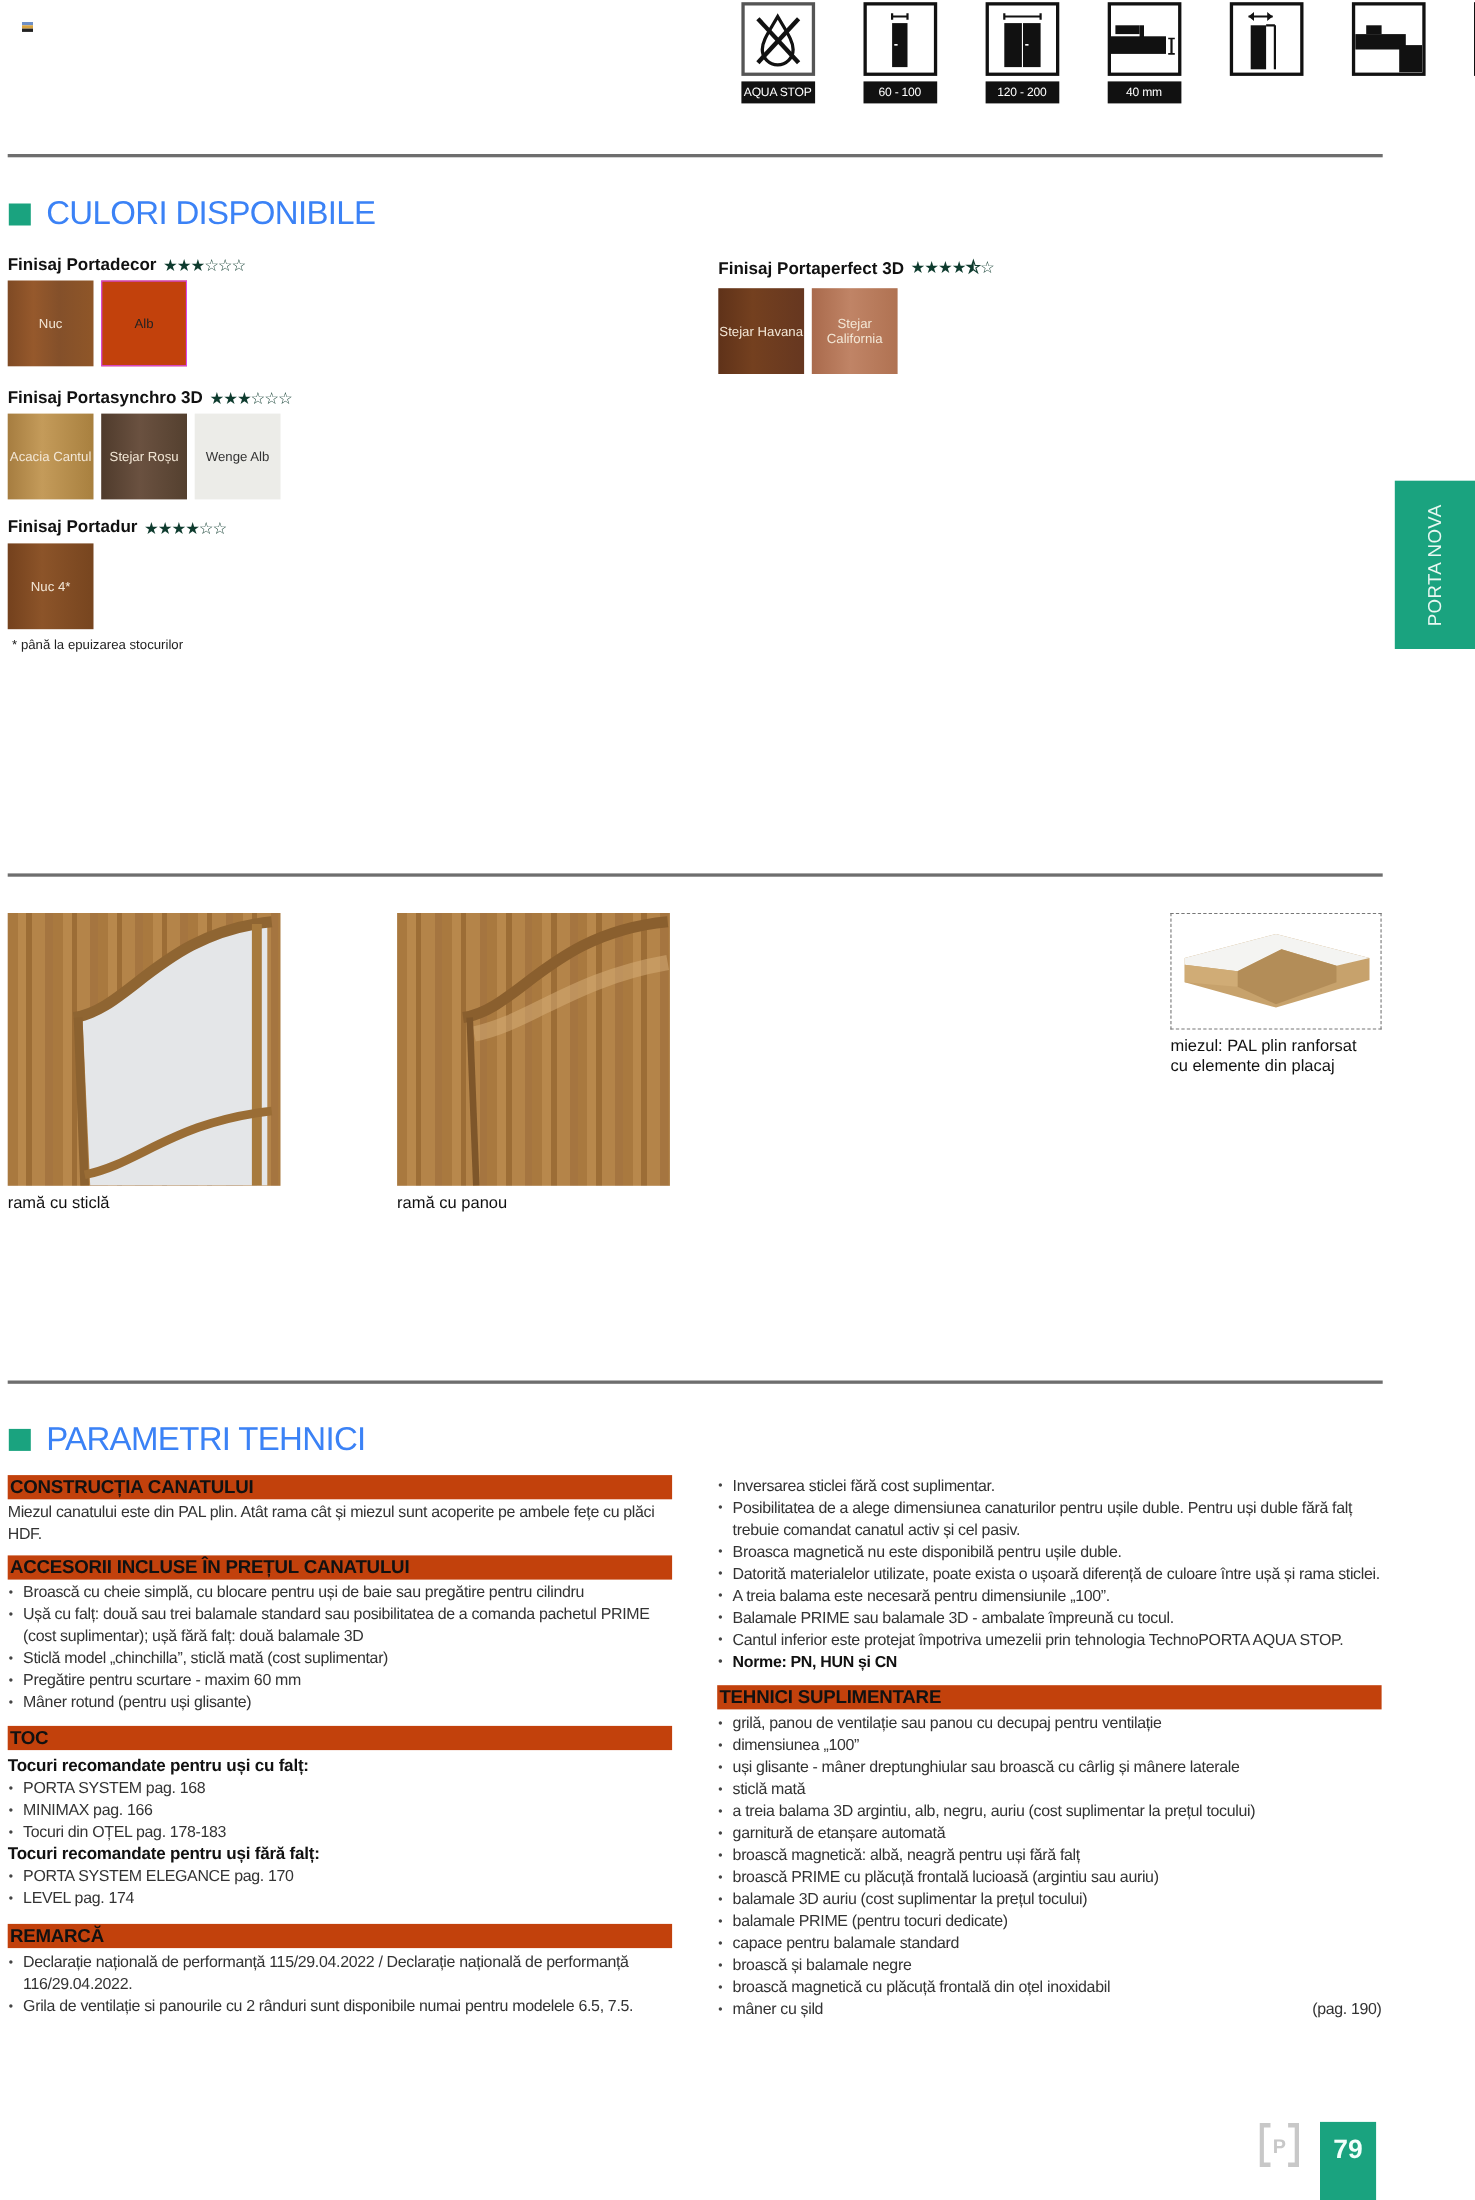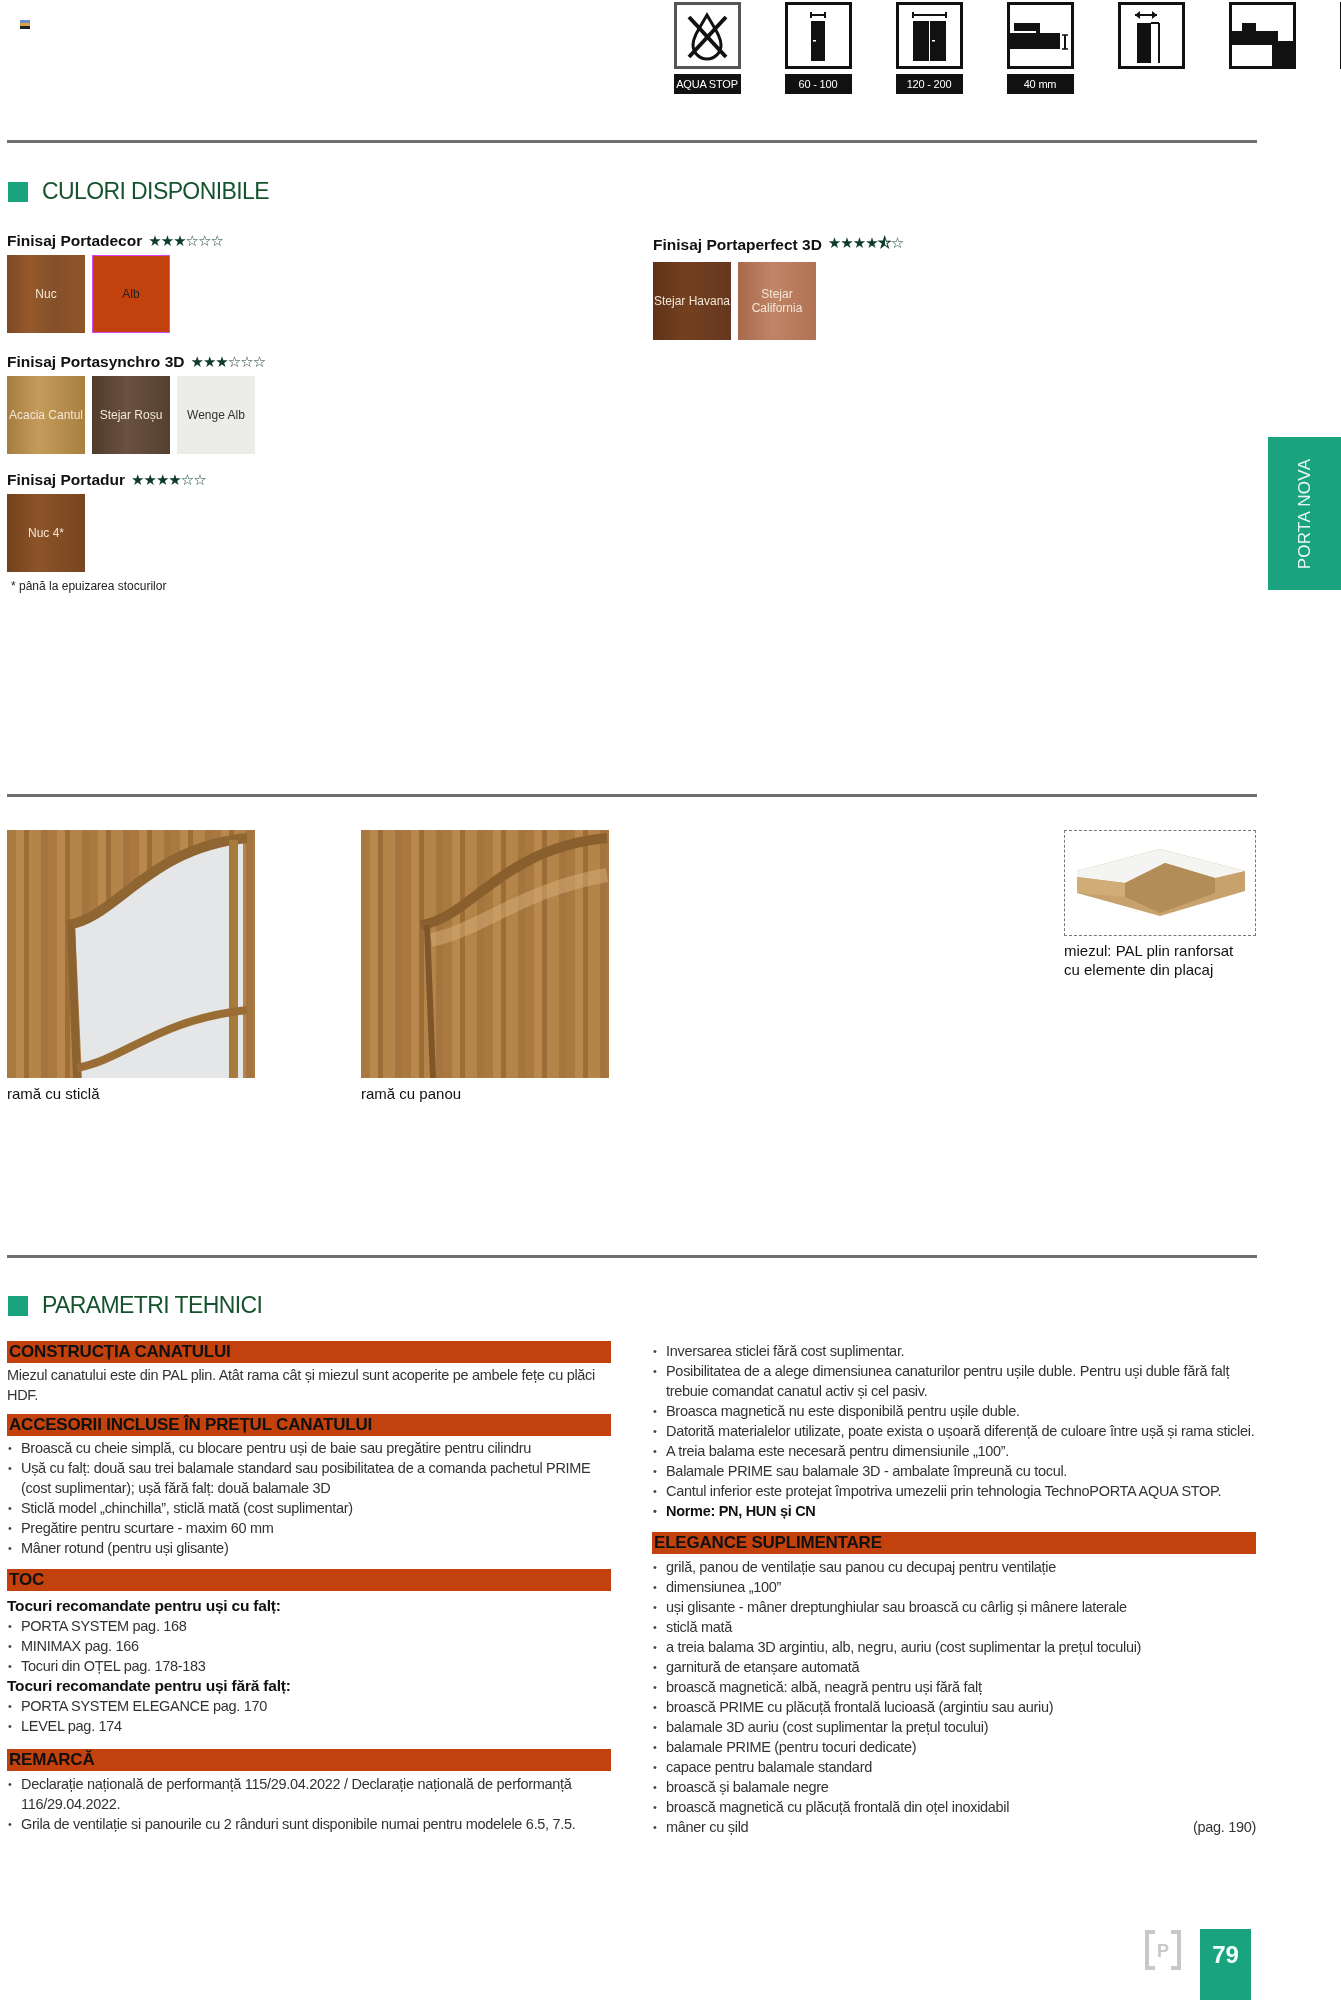--- a/index.html
+++ b/index.html
@@ -10,21 +10,21 @@
   .flag div { height:3px; }
   .icons { left:662px; top:2px; display:flex; gap:21px; }
   .icon-col { width:90px; display:flex; flex-direction:column; align-items:center; }
   .icon-box { width:61px; height:61px; border:3px solid #111; background:#fff; position:relative; box-sizing:content-box; }
   .icon-box.grey { border-color:#555; }
   .icon-label { margin-top:5px; width:67px; height:20px; background:#111; color:#fff;
                 font-size:11px; line-height:20px; text-align:center; letter-spacing:-0.2px; }
   .rule { left:7px; width:1250px; height:3px; background:#6e6e6e; }
   .sec-title { display:flex; align-items:center; }
   .sec-title .sq { width:20px; height:20px; background:#1aa37f; margin-right:14px; }
-  .sec-title span { font-size:23px; letter-spacing:-0.6px; color:#14532d; }
+  .sec-title span { font-size:30px; letter-spacing:-0.6px; color:#3b82f6; }
   .finish-head { font-size:15.5px; font-weight:bold; color:#111; display:flex; align-items:center; white-space:nowrap; }
   .stars { margin-left:6px; color:#0e3b2e; font-size:15px; letter-spacing:-1px; }
   .swatches { display:flex; gap:7px; }
   .sw { width:78px; height:78px; display:flex; align-items:center; justify-content:center; text-align:center;
         font-size:12px; line-height:14px; color:#f3e7d6; }
   .sw.white { background:#c2410c; border:1px solid #d946ef; width:76px; height:76px; color:#222; }
   .note { font-size:12px; color:#222; }
   .side-tab { left:1268px; top:437px; width:73px; height:153px; background:#1aa37f; }
   .side-tab span { position:absolute; left:50%; top:50%; transform:translate(-50%,-50%) rotate(-90deg);
                    color:#e9f8f2; font-size:17px; white-space:nowrap; letter-spacing:0.3px; }
@@ -287,21 +287,21 @@
     <li>Inversarea sticlei fără cost suplimentar.</li>
     <li>Posibilitatea de a alege dimensiunea canaturilor pentru ușile duble. Pentru uși duble fără falț trebuie comandat canatul activ și cel pasiv.</li>
     <li>Broasca magnetică nu este disponibilă pentru ușile duble.</li>
     <li>Datorită materialelor utilizate, poate exista o ușoară diferență de culoare între ușă și rama sticlei.</li>
     <li>A treia balama este necesară pentru dimensiunile „100”.</li>
     <li>Balamale PRIME sau balamale 3D - ambalate împreună cu tocul.</li>
     <li>Cantul inferior este protejat împotriva umezelii prin tehnologia TechnoPORTA AQUA STOP.</li>
     <li class="strong">Norme: PN, HUN și CN</li>
   </ul>
 
-  <div class="band" style="margin-top:11px;">ELEGANCE SUPLIMENTARE</div>
+  <div class="band" style="margin-top:11px;">TEHNICI SUPLIMENTARE</div>
   <ul class="bul" style="margin-top:3px;">
     <li>grilă, panou de ventilație sau panou cu decupaj pentru ventilație</li>
     <li>dimensiunea „100”</li>
     <li>uși glisante - mâner dreptunghiular sau broască cu cârlig și mânere laterale</li>
     <li>sticlă mată</li>
     <li>a treia balama 3D argintiu, alb, negru, auriu (cost suplimentar la prețul tocului)</li>
     <li>garnitură de etanșare automată</li>
     <li>broască magnetică: albă, neagră pentru uși fără falț</li>
     <li>broască PRIME cu plăcuță frontală lucioasă (argintiu sau auriu)</li>
     <li>balamale 3D auriu (cost suplimentar la prețul tocului)</li>

